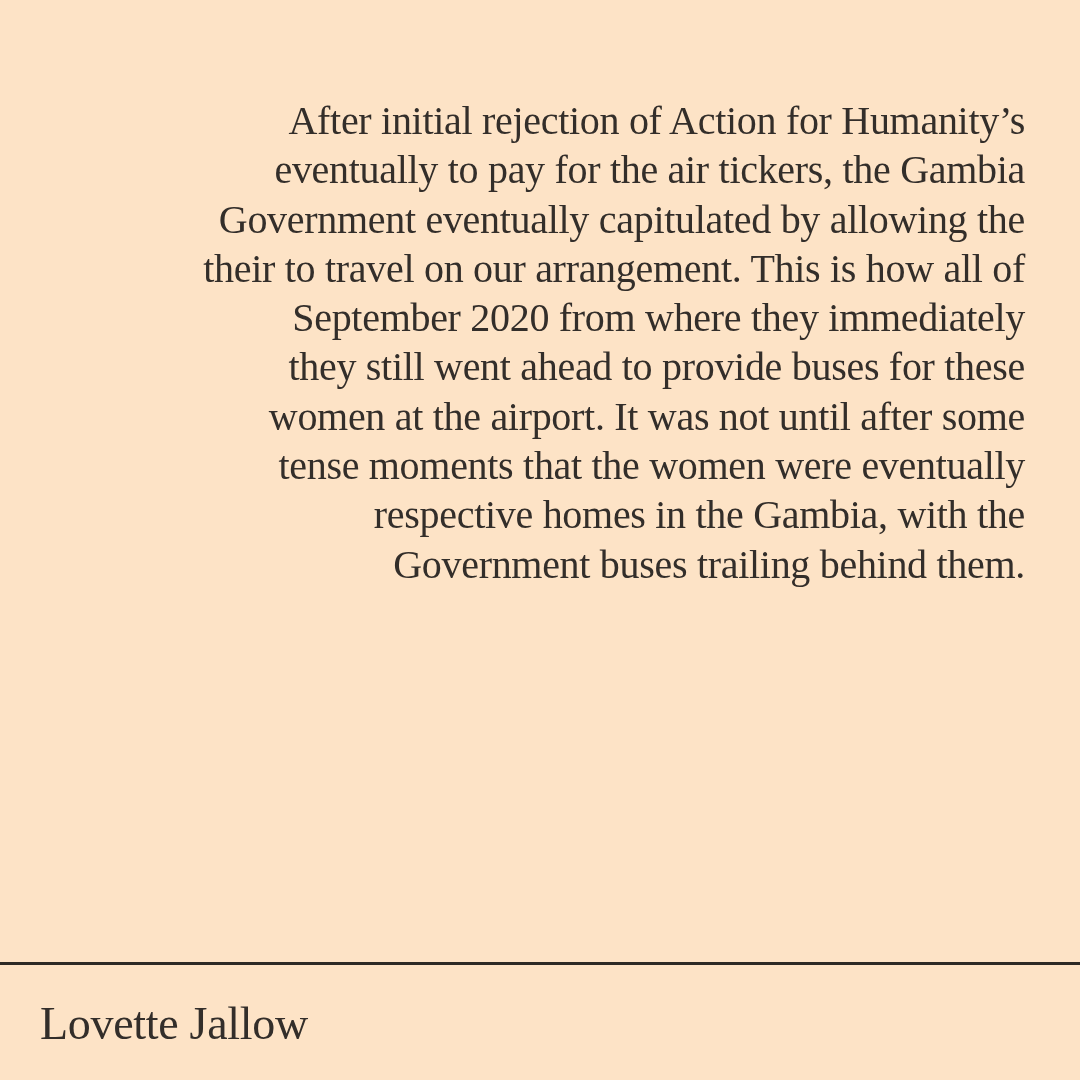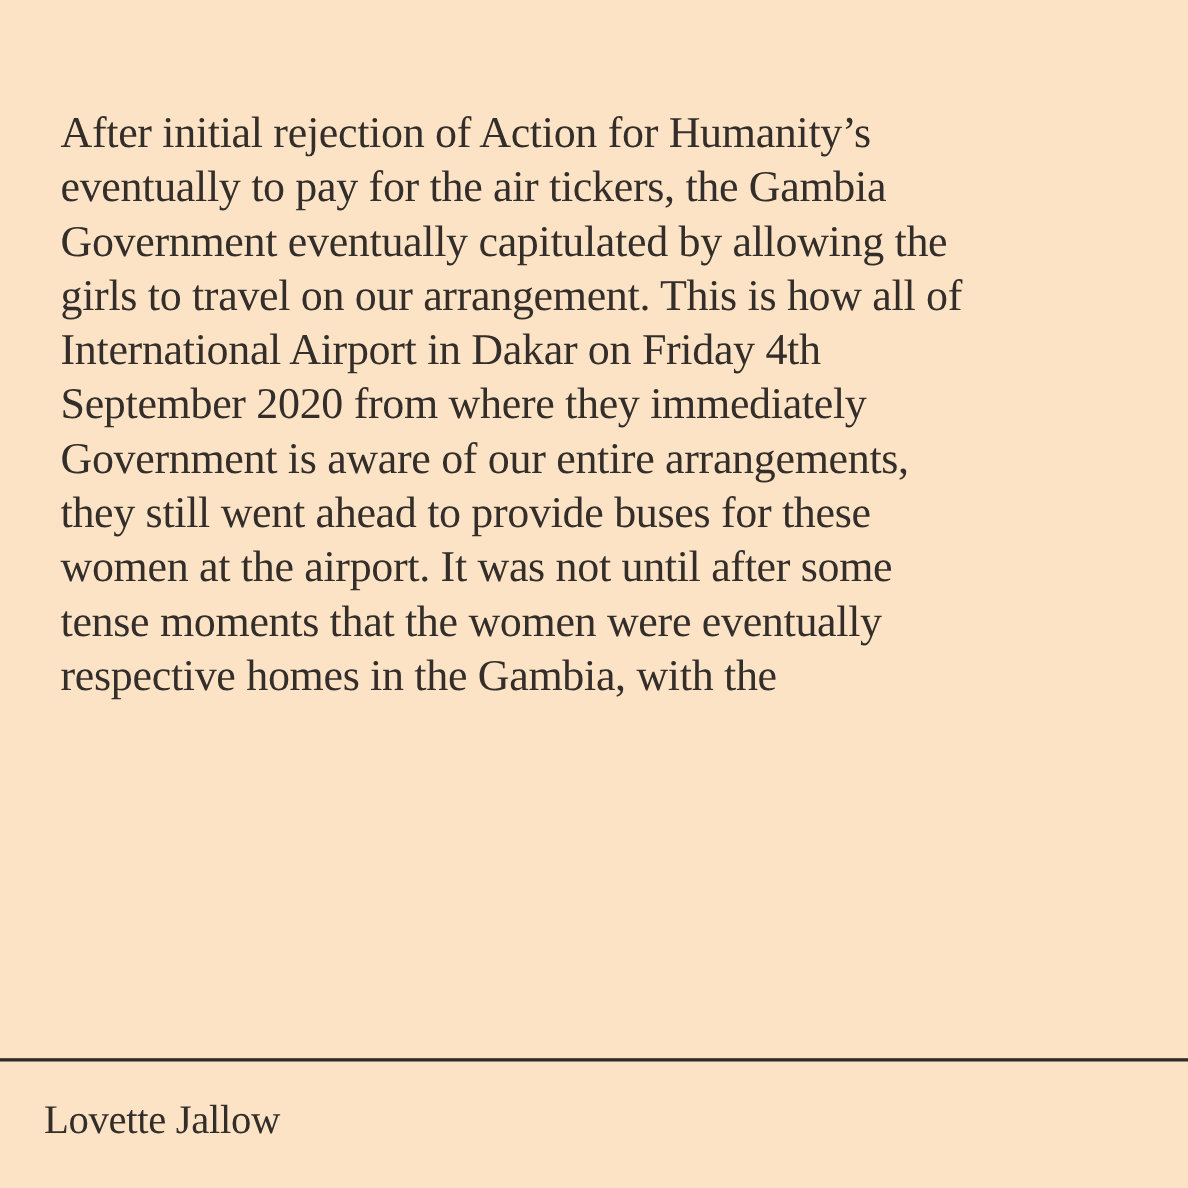--- a/index.html
+++ b/index.html
@@ -17,57 +17,56 @@
     width: 1080px;
     height: 1080px;
     background: var(--bg, #fde3c6);
     color: var(--fg, #332e2a);
   }
   .quote {
     position: absolute;
     top: 96px;
     left: 55px;
     right: 55px;
-    text-align: left;
+    text-align: right;
     font-size: 40px;
     line-height: 49.3px;
     letter-spacing: -0.3px;
     white-space: nowrap;
   }
   .quote .quote-line {
     display: block;
   }
   .divider {
     position: absolute;
     top: 962px;
     left: 0;
     width: 1080px;
     height: 3px;
     background: var(--rule, #2e2a25);
   }
   .signature {
     position: absolute;
     top: 997px;
     left: 40px;
-    font-size: 37px;
+    font-size: 46px;
     letter-spacing: -0.3px;
   }
 </style>
 </head>
 <body>
 
 <div class="card" style="--bg: #fde3c6; --fg: #332e2a; --rule: #2e2a25;">
   <div class="quote">
       <span class="quote-line">After initial rejection of Action for Humanity’s</span>
       <span class="quote-line">eventually to pay for the air tickers, the Gambia</span>
       <span class="quote-line">Government eventually capitulated by allowing the</span>
-      <span class="quote-line">girls to travel on our arrangement. This is how all of</span>
-      <span class="quote-line">International Airport in Dakar on Friday 4th</span>
+      <span class="quote-line">their to travel on our arrangement. This is how all of</span>
       <span class="quote-line">September 2020 from where they immediately</span>
-      <span class="quote-line">Government is aware of our entire arrangements,</span>
       <span class="quote-line">they still went ahead to provide buses for these</span>
       <span class="quote-line">women at the airport. It was not until after some</span>
       <span class="quote-line">tense moments that the women were eventually</span>
       <span class="quote-line">respective homes in the Gambia, with the</span>
+      <span class="quote-line">Government buses trailing behind them.</span>
     </div>
   <div class="divider"></div>
   <div class="signature">Lovette Jallow</div>
 </div>
 
 </body></html>

